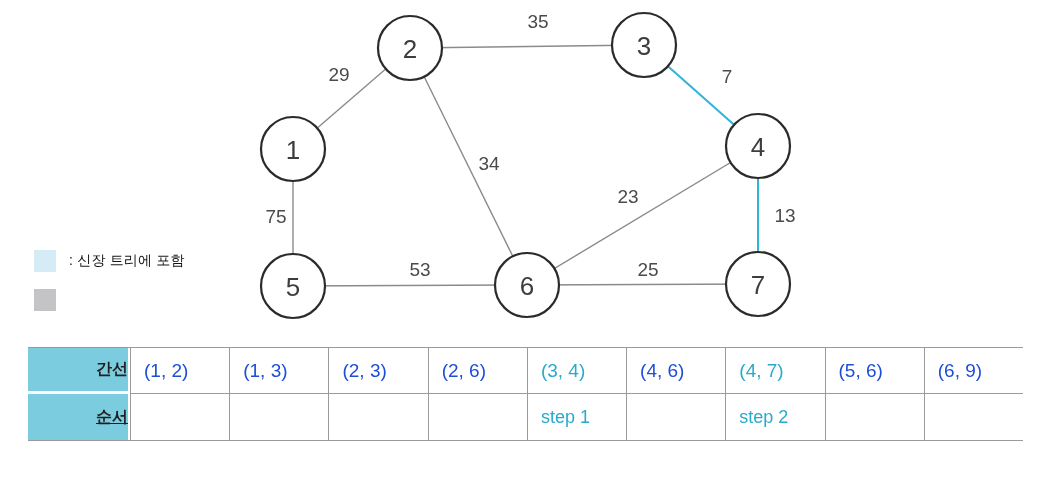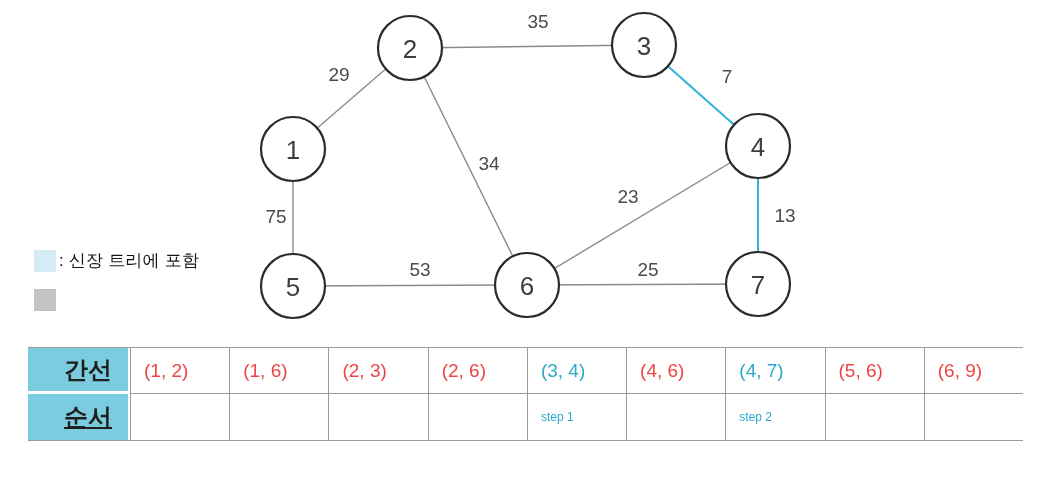--- a/index.html
+++ b/index.html
@@ -10,46 +10,46 @@
   }
   html,body{margin:0;padding:0;background:#ffffff;}
   body{font-family:"Liberation Sans", sans-serif;}
   .stage{position:relative;width:1051px;height:492px;background:#fff;overflow:hidden;}
   .graph-svg{position:absolute;left:0;top:0;}
   svg text{font-family:"Liberation Sans", sans-serif;}
 
   
   .legend-item{position:absolute;left:34px;display:flex;align-items:center;height:23px;}
   .swatch{width:22px;height:22px;display:inline-block;flex:0 0 auto;}
-  .legend-label{margin-left:3px;font-size:17px;color:#141414;white-space:nowrap;letter-spacing:0.2px;}
+  .legend-label{margin-left:13px;font-size:14px;color:#141414;white-space:nowrap;letter-spacing:0.2px;}
 
   
   .table-wrap{
     position:absolute;left:28px;top:347px;width:995px;
     border-top:1px solid var(--grid);
     border-bottom:1px solid var(--grid);
   }
   table.edge-table{border-collapse:separate;border-spacing:0;table-layout:fixed;width:995px;}
   table.edge-table tr{height:46px;}
   table.edge-table th{
     background:var(--header-bg);
     border-right:2px solid #fff;
     border-bottom:3px solid #fff;
-    font-size:24px;font-weight:700;color:#1f1f1f;
-    text-align:left;padding:0 0 0 36px;vertical-align:middle;
+    font-size:16px;font-weight:700;color:#1f1f1f;
+    text-align:right;padding:0 0 0 36px;vertical-align:middle;
   }
   table.edge-table tr:last-child th{border-bottom:none;text-decoration:underline;}
   table.edge-table td{
     border-left:1px solid var(--grid);
     border-bottom:1px solid var(--grid);
-    font-size:19px;color:#ef4444;
+    font-size:19px;color:#1d4ed8;
     text-align:left;padding:0 0 0 13px;vertical-align:middle;
     white-space:nowrap;overflow:hidden;
   }
-  table.edge-table tr:last-child td{border-bottom:none;font-size:12px;}
+  table.edge-table tr:last-child td{border-bottom:none;font-size:18px;}
   table.edge-table td.hl{color:var(--hl-text);margin-left:26px;}
 </style>
 </head>
 <body>
 
 <div class="stage">
 
   <svg id="graph-svg" class="graph-svg" width="1051" height="345" viewBox="0 0 1051 345">
       <line x1="293" y1="149" x2="410" y2="48" stroke="#8b8b8b" stroke-width="1.4"></line>
       <line x1="410" y1="48" x2="644" y2="45" stroke="#8b8b8b" stroke-width="1.4"></line>
@@ -105,21 +105,21 @@
           <col style="width: 99.2222px;">
           <col style="width: 99.2222px;">
           <col style="width: 99.2222px;">
           <col style="width: 99.2222px;">
           <col style="width: 99.2222px;">
         </colgroup>
       <tbody>
         <tr id="row-edge">
           <th>간선</th>
         <td>(1, 2)</td>
-            <td>(1, 6)</td>
+            <td>(1, 3)</td>
             <td>(2, 3)</td>
             <td>(2, 6)</td>
             <td class="hl">(3, 4)</td>
             <td>(4, 6)</td>
             <td class="hl">(4, 7)</td>
             <td>(5, 6)</td>
             <td>(6, 9)</td>
           </tr>
         <tr id="row-order">
           <th>순서</th>

